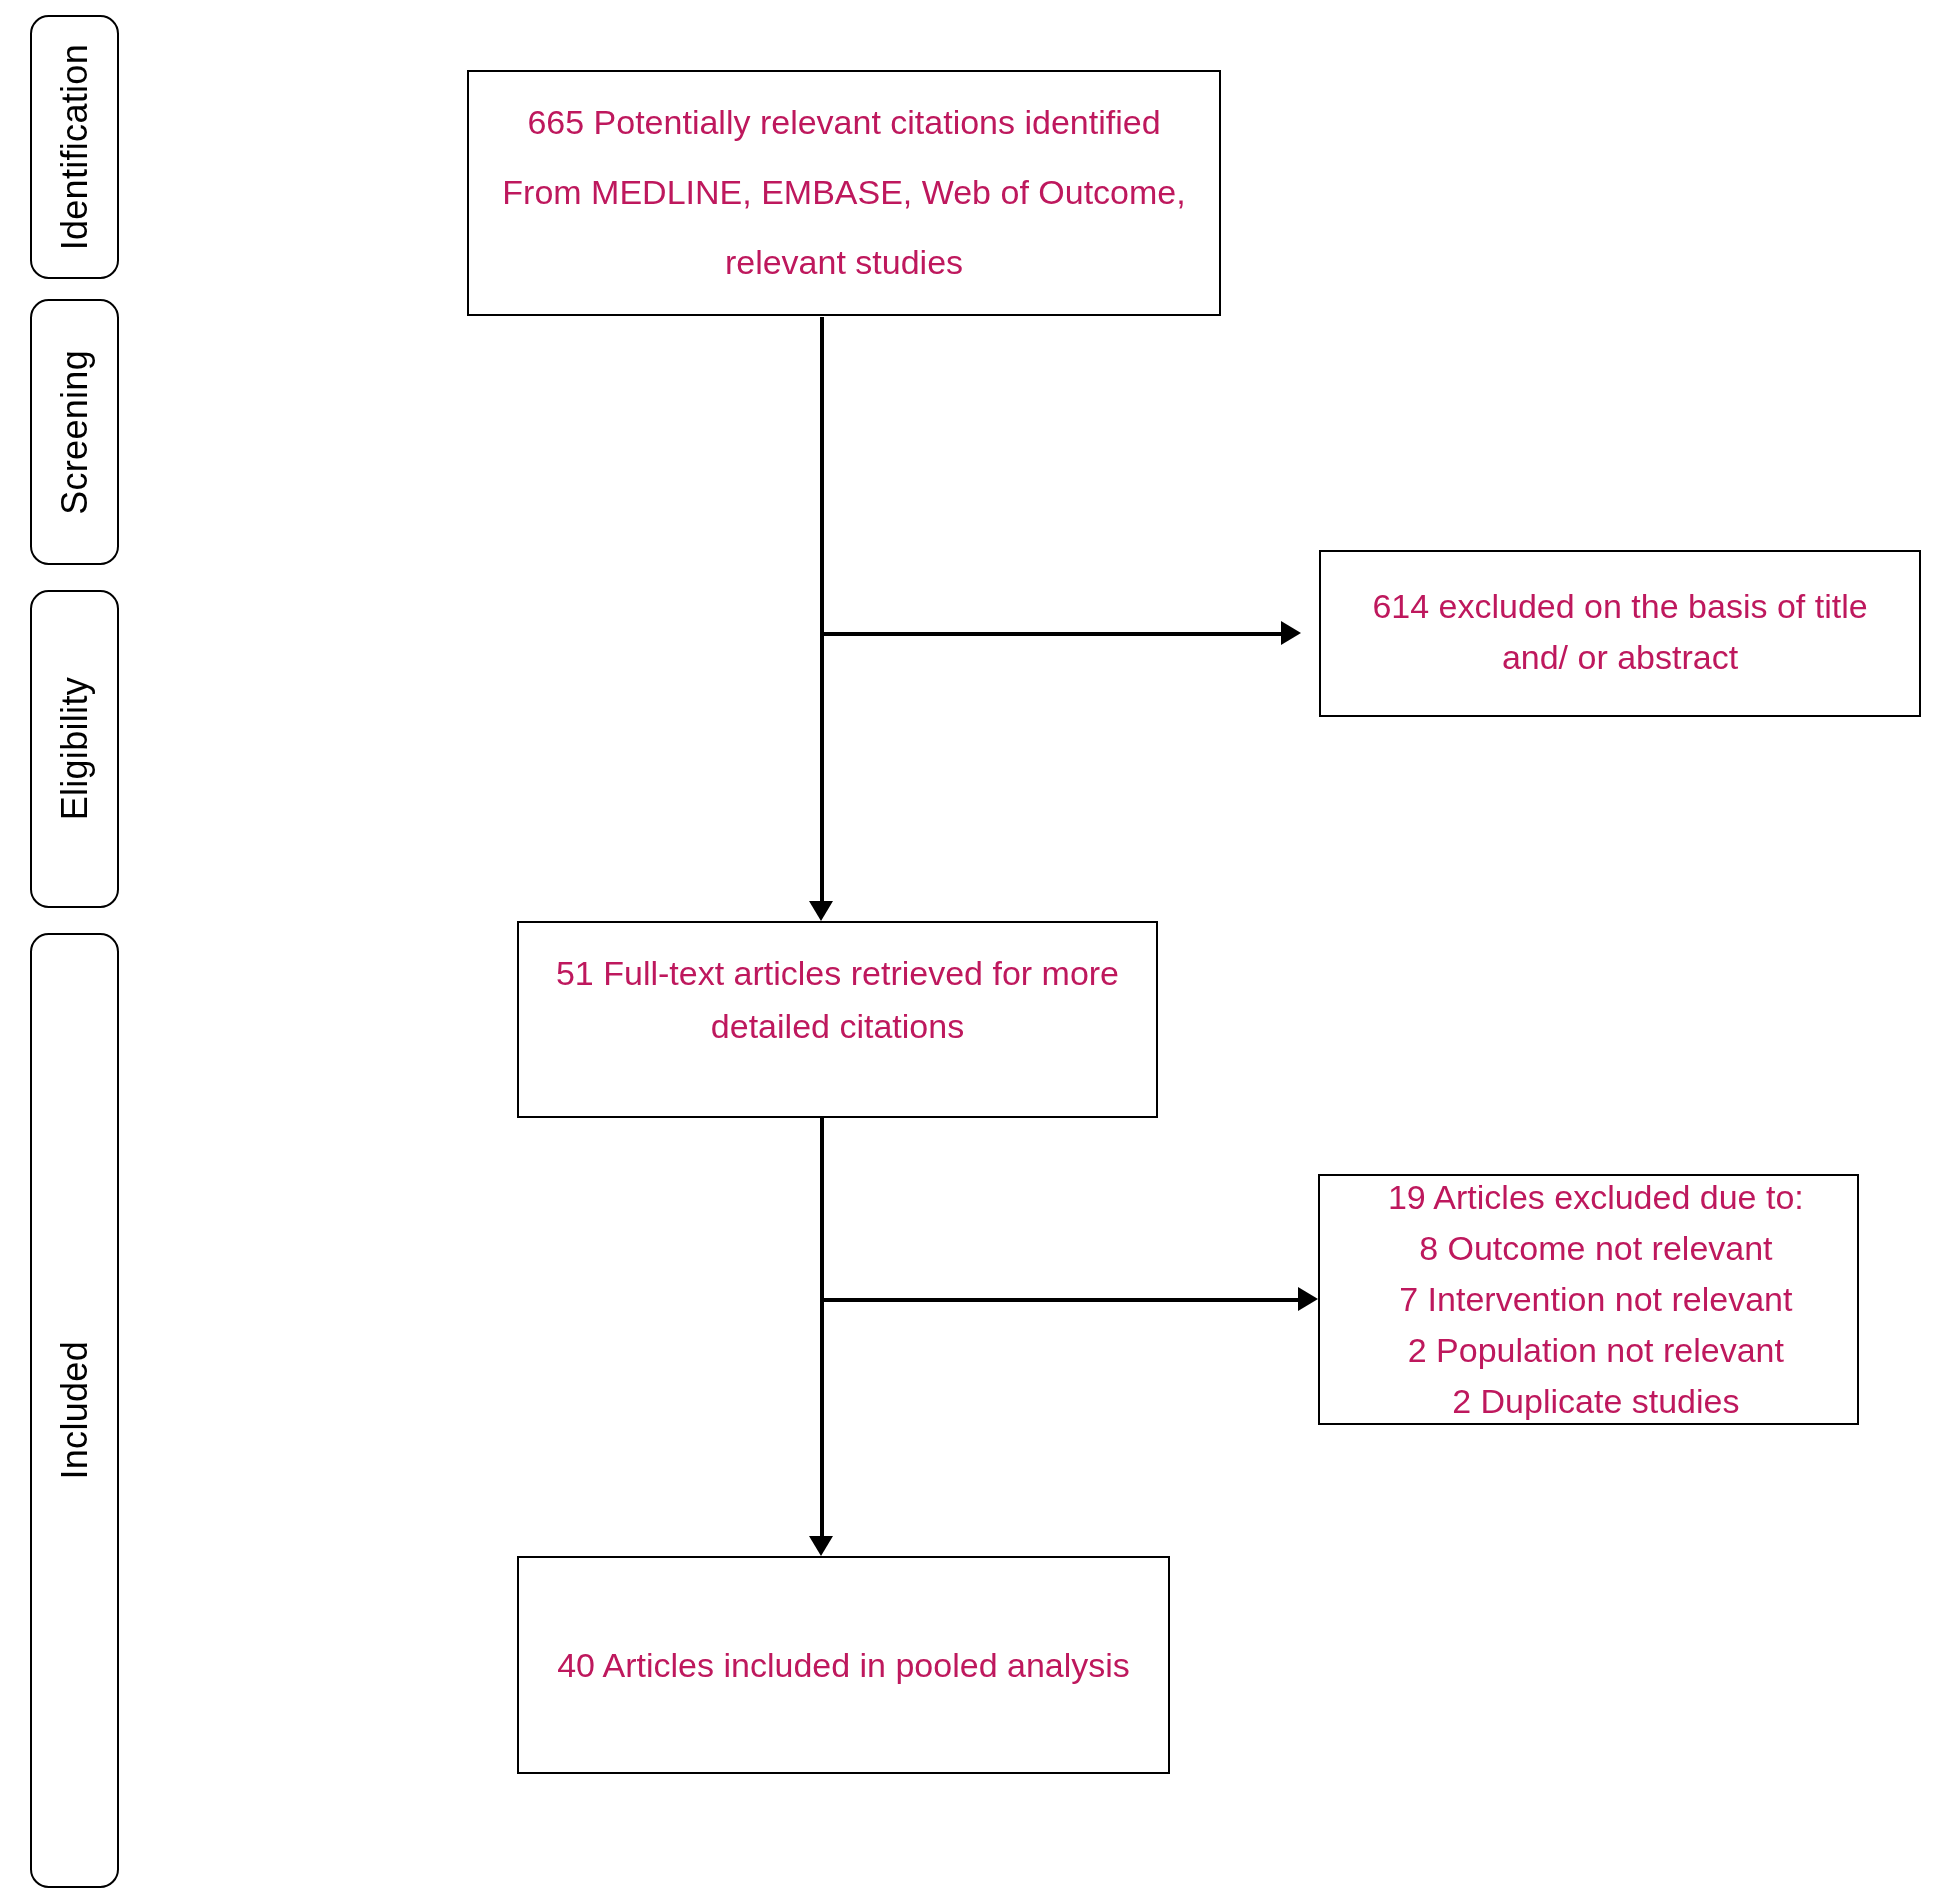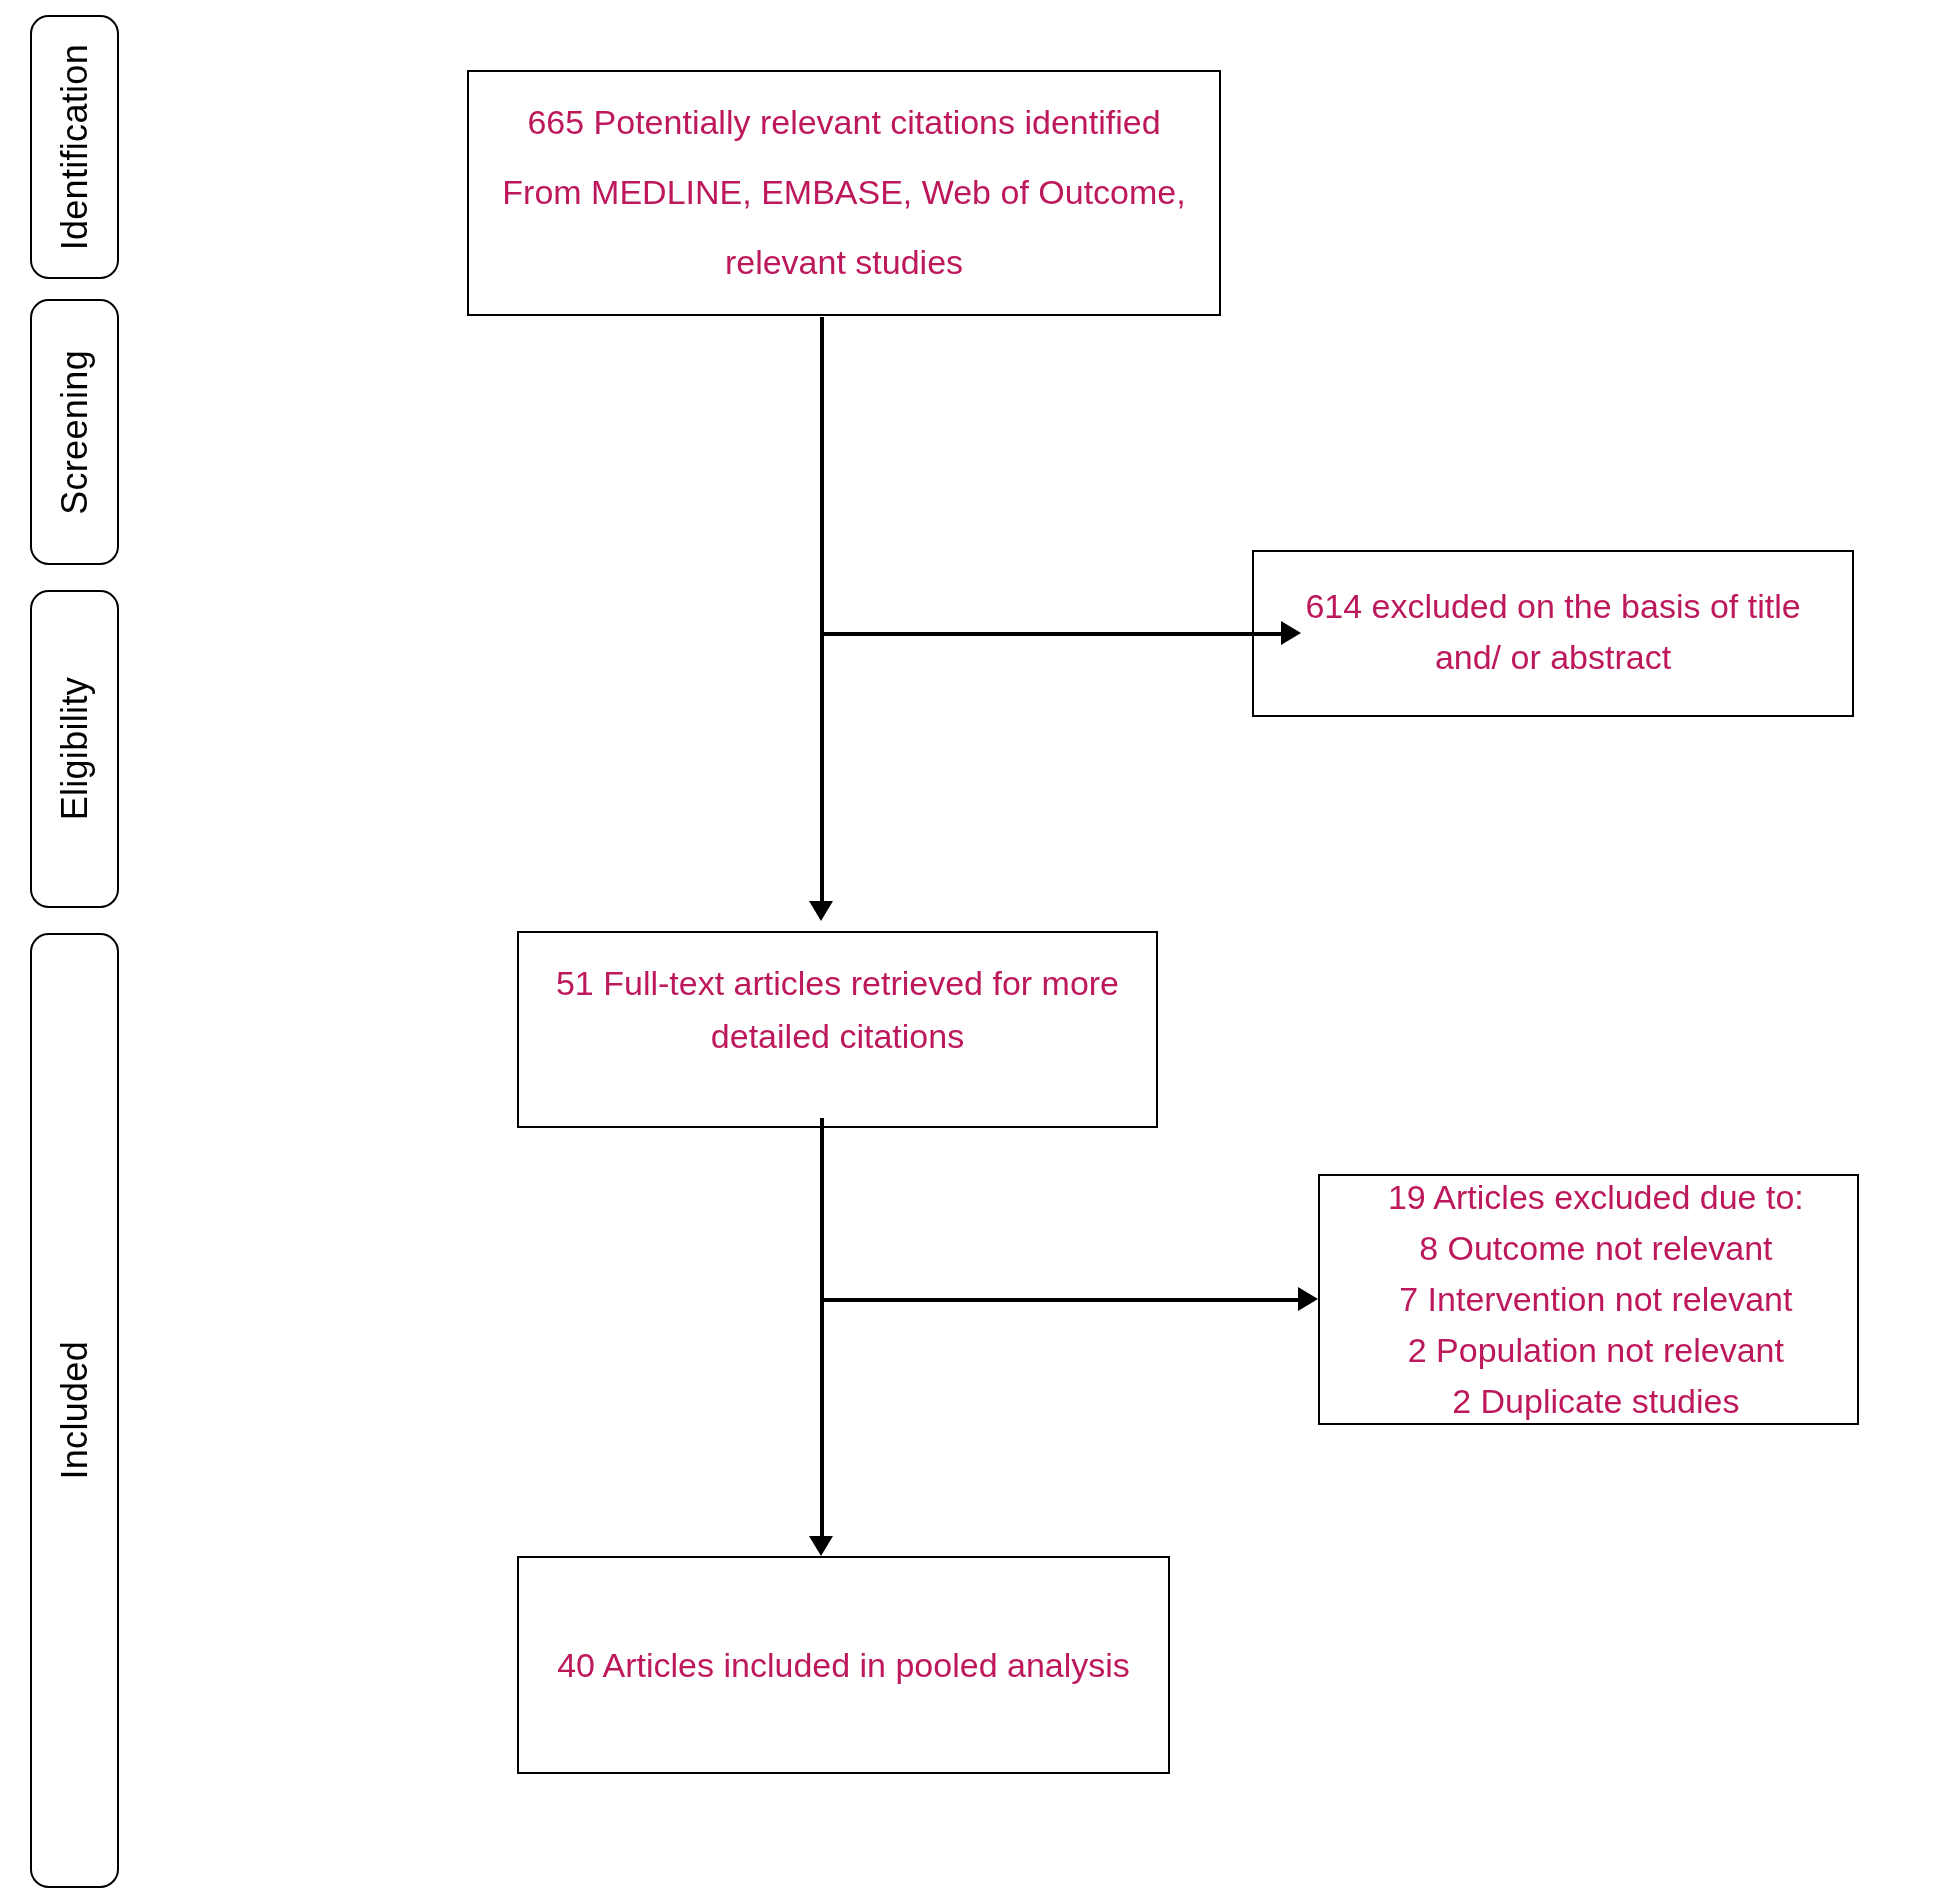--- a/index.html
+++ b/index.html
@@ -119,26 +119,26 @@
   <div class="stage-pill" style="left:30px; top:933px; width:89px; height:955px;">
     <span class="stage-label">Included</span>
   </div>
 
   <div class="flow-box lead-box" style="left:467px; top:70px; width:754px; height:246px;">
     <span class="line">665 Potentially relevant citations identified</span>
     <span class="line">From MEDLINE, EMBASE, Web of Outcome,</span>
     <span class="line">relevant studies</span>
   </div>
 
-  <div class="flow-box excluded-title-box" style="left:1252px; top:550px; width:602px; height:167px;">
+  <div class="flow-box excluded-title-box" style="left:1319px; top:550px; width:602px; height:167px;">
     <span class="line">614 excluded on the basis of title</span>
     <span class="line">and/ or abstract</span>
   </div>
 
-  <div class="flow-box retrieved-box" style="left:517px; top:921px; width:641px; height:197px;margin-top:10px;">
+  <div class="flow-box retrieved-box" style="left:517px; top:921px; width:641px; height:197px;">
     <span class="line">51 Full-text articles retrieved for more</span>
     <span class="line">detailed citations</span>
   </div>
 
   <div class="flow-box reasons-box" style="left:1318px; top:1174px; width:541px; height:251px;padding-left:29px;">
     <span class="line">19 Articles excluded due to:</span>
     <span class="line">8 Outcome not relevant</span>
     <span class="line">7 Intervention not relevant</span>
     <span class="line">2 Population not relevant</span>
     <span class="line">2 Duplicate studies</span>

